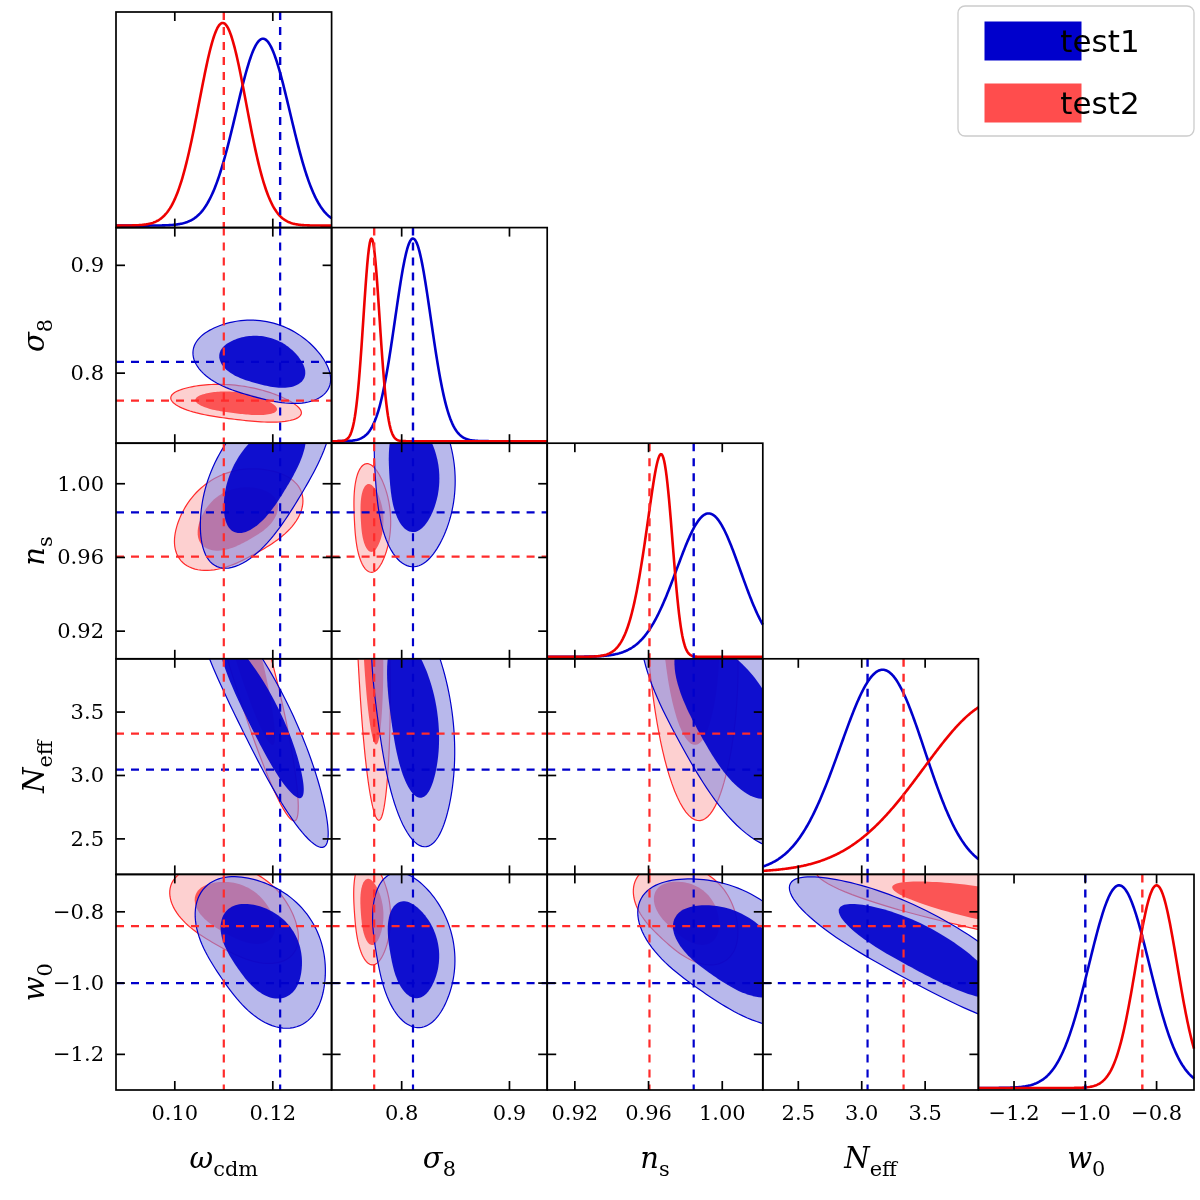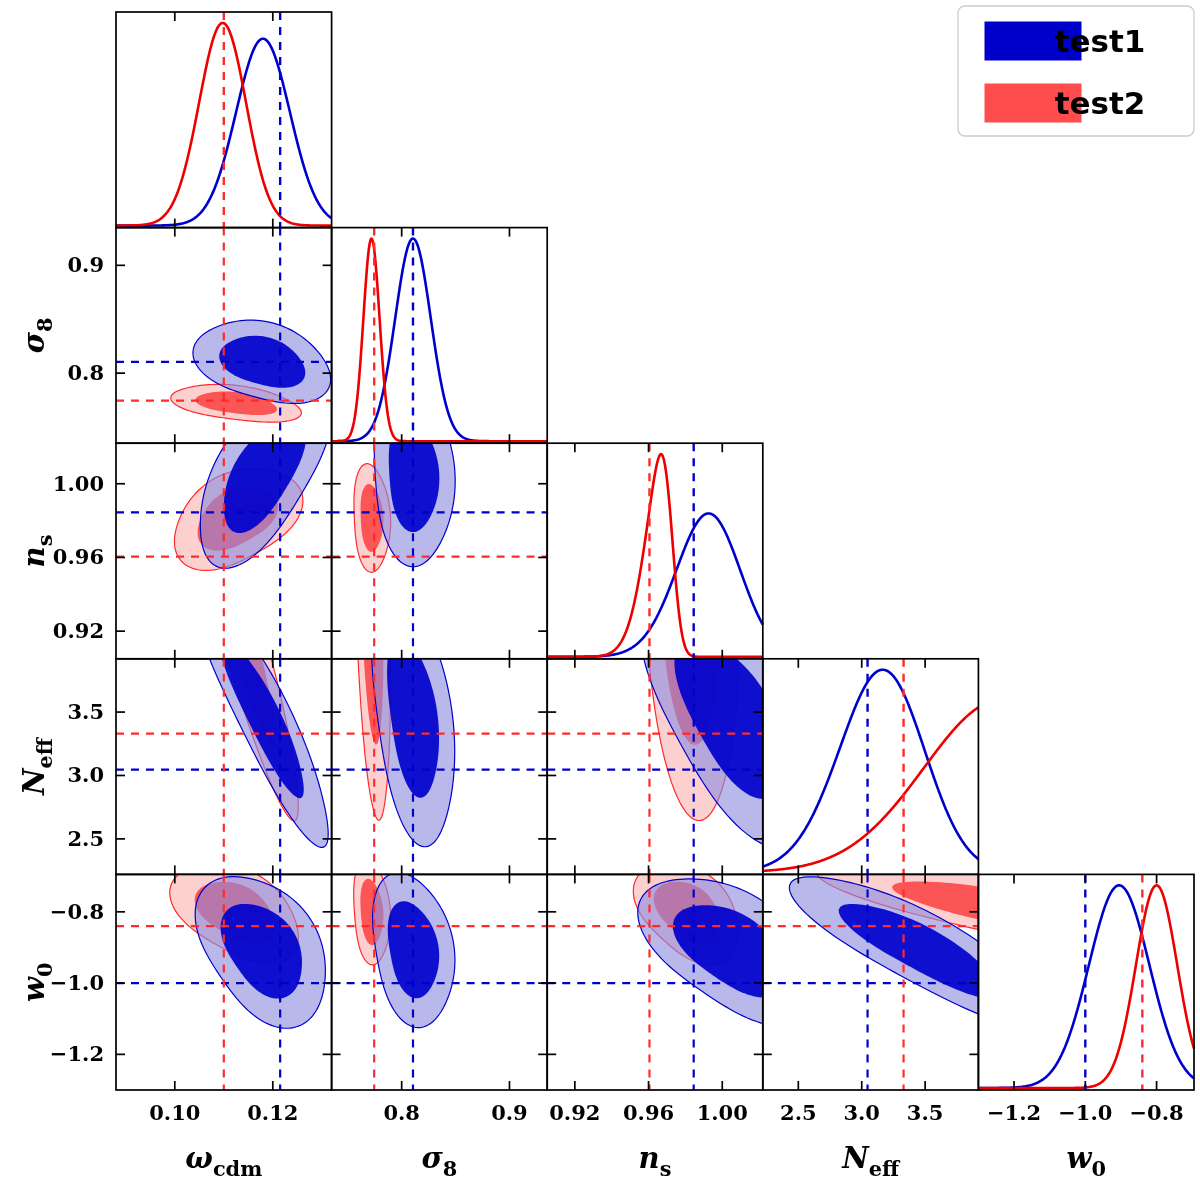--- a/index.html
+++ b/index.html
@@ -1,17 +1,17 @@
 <!DOCTYPE html>
 <html><head>
 <meta charset="utf-8">
 <style>
   html,body{margin:0;padding:0;background:#ffffff;}
   body{width:1200px;height:1200px;font-family:"DejaVu Serif",serif;overflow:hidden;}
-  #root{position:relative;width:1200px;height:1076px;font-weight:bold;}
+  #root{position:relative;width:1200px;height:1076px;}
   svg.corner{position:absolute;left:0;top:0;width:1200px;height:1200px;}
   .axis-label{font-family:"DejaVu Serif",serif;font-size:29px;fill:#000;}
   .tick-label{font-family:"DejaVu Serif",serif;font-size:21px;fill:#000;}
   .legend-label{font-family:"DejaVu Sans",sans-serif;font-size:31px;fill:#000;}
   .sub{font-size:0.72em;}
   .ital{font-style:italic;}
 </style>
 </head>
 <body>
 

